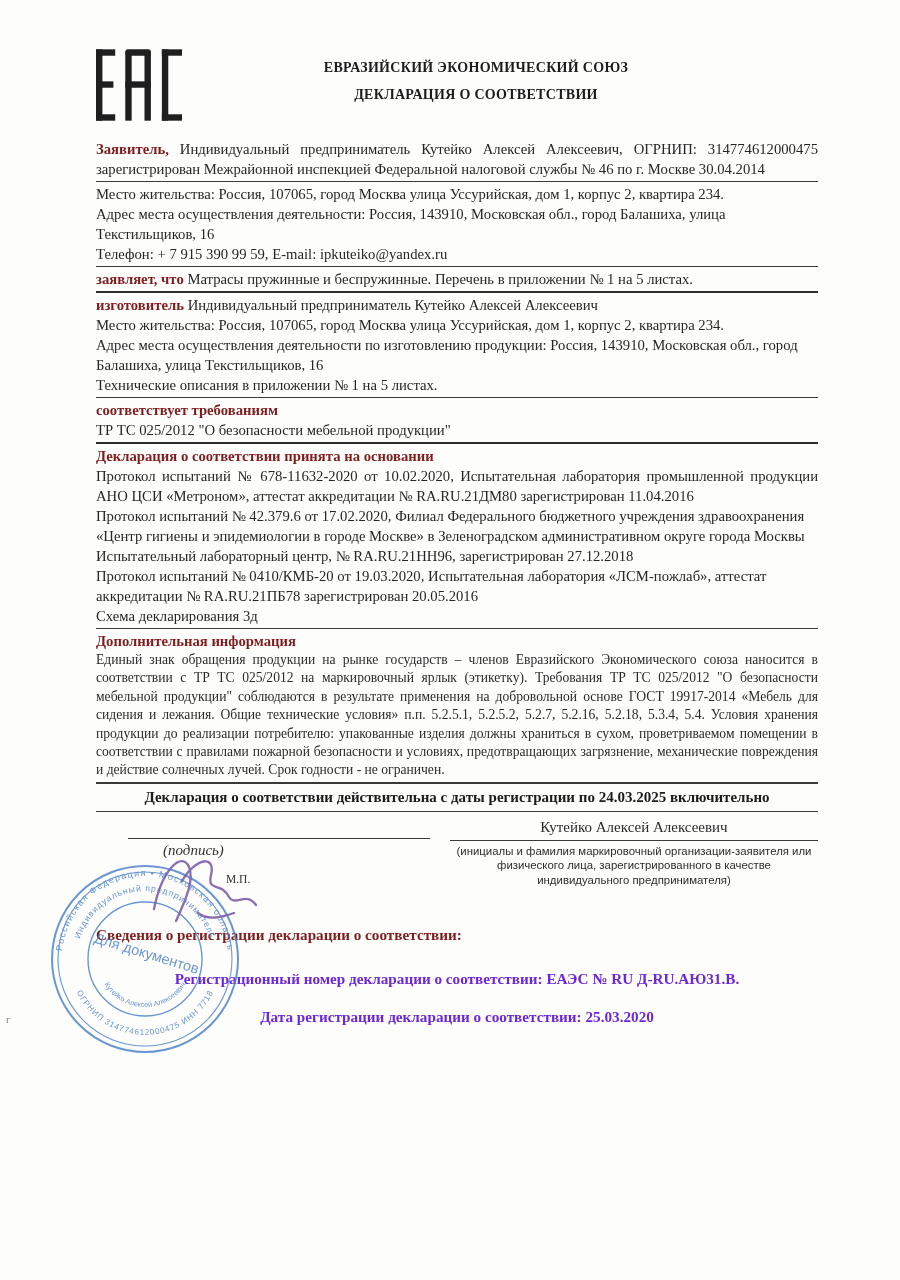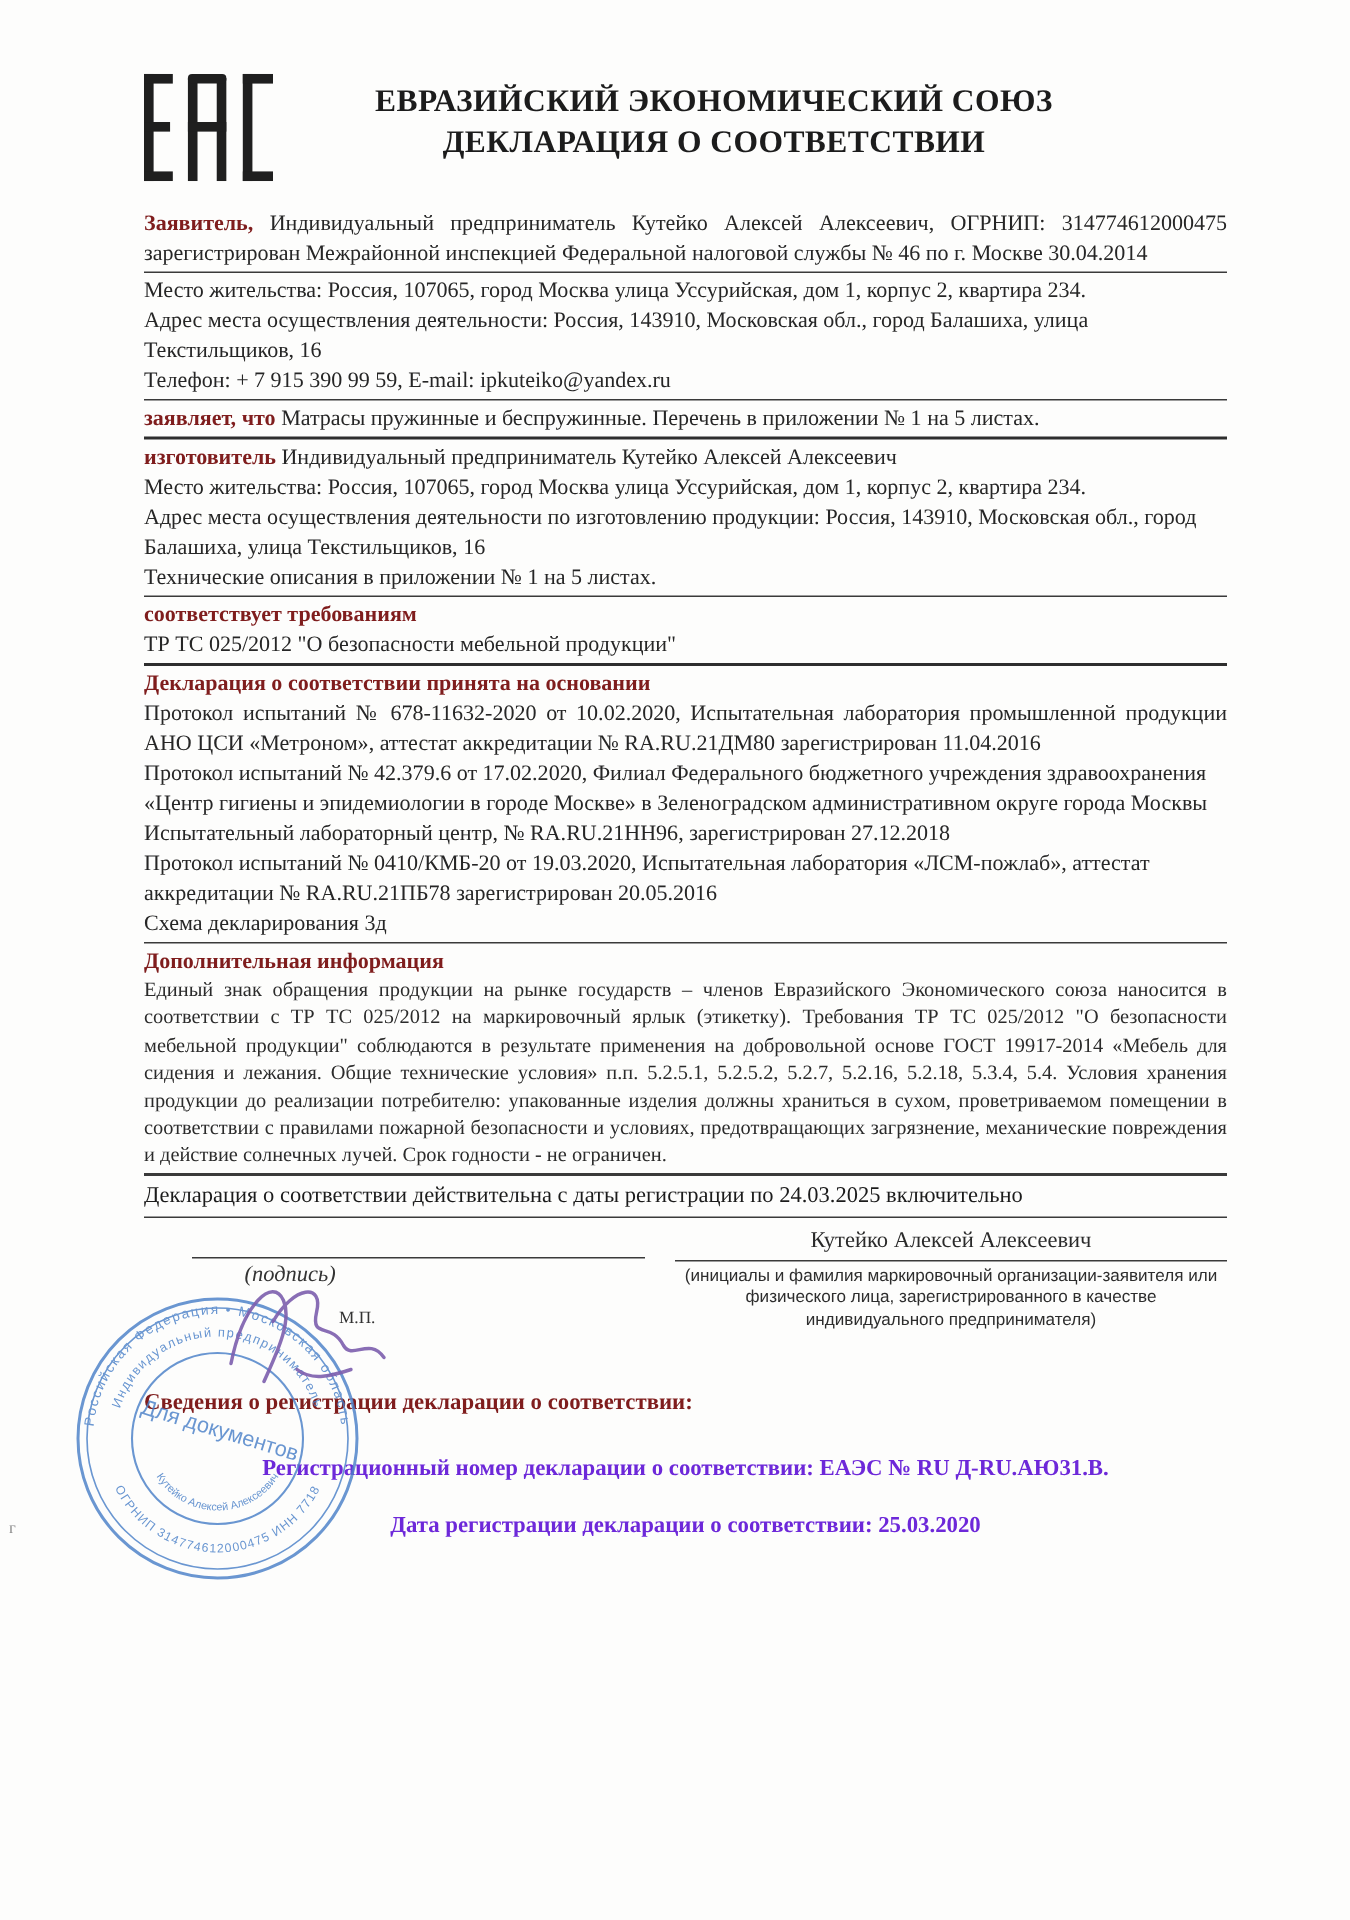--- a/index.html
+++ b/index.html
@@ -1,30 +1,30 @@
 <!DOCTYPE html>
 <html><head>
 <meta charset="utf-8">
 <style>
   html,body{margin:0;padding:0;}
   body{width:900px;height:1280px;background:#ffffff;font-family:"Liberation Serif","DejaVu Serif",serif;color:#222;}
   .page{position:relative;width:900px;height:1280px;background:#fdfdfc;overflow:hidden;}
   
   .eac-logo{position:absolute;left:96px;top:46px;width:86px;height:78px;}
   
-  .title{position:absolute;left:96px;top:54px;width:760px;text-align:center;font-weight:bold;font-size:21px;line-height:27px;color:#1c1c1c;letter-spacing:.3px;}
+  .title{position:absolute;left:96px;top:54px;width:760px;text-align:center;font-weight:bold;font-size:14px;line-height:27px;color:#1c1c1c;letter-spacing:.3px;}
   
   .content{position:absolute;left:96px;top:139px;width:722px;font-size:14.7px;line-height:20px;color:#262626;}
   .content p{margin:0;}
   .just{text-align:justify;}
   b{color:#7f1d1d;}
   .rule{border:none;border-top:1.6px solid #3a3a3a;margin:2px 0 2px 0;height:0;}
   .rule.thick{border-top-width:2.8px;border-top-color:#2e2e2e;}
   .addl-text{font-size:13.6px;line-height:18.4px;text-align:justify;color:#2b2b2b;}
-  .validity{font-weight:normal;font-size:15px;line-height:20px;color:#1b1b1b;padding:1px 0 2px 0;}
+  .validity{font-weight:bold;font-size:15px;line-height:20px;color:#1b1b1b;padding:1px 0 2px 0;text-align:center;}
   
   .sig-row{display:flex;margin-top:4px;}
   .sig-left{width:302px;margin-left:32px;}
   .sig-line{border-top:1.6px solid #3a3a3a;margin-top:22px;}
   .sig-caption{font-size:15px;color:#333;width:170px;margin-left:35px;margin-top:1px;font-style:italic;}
   .mp{font-size:11.5px;color:#333;margin-left:98px;margin-top:9px;}
   .sig-right{width:368px;margin-left:auto;}
   .sig-name{text-align:center;font-size:15px;color:#2a2a2a;padding-top:1px;}
   .name-caption{font-family:"Liberation Sans","DejaVu Sans",sans-serif;font-size:11.4px;line-height:14.5px;color:#2d2d2d;text-align:center;margin-top:3px;}
   .reg-heading{font-weight:bold;font-size:15.2px;margin-top:36px;color:#7f1d1d;}

